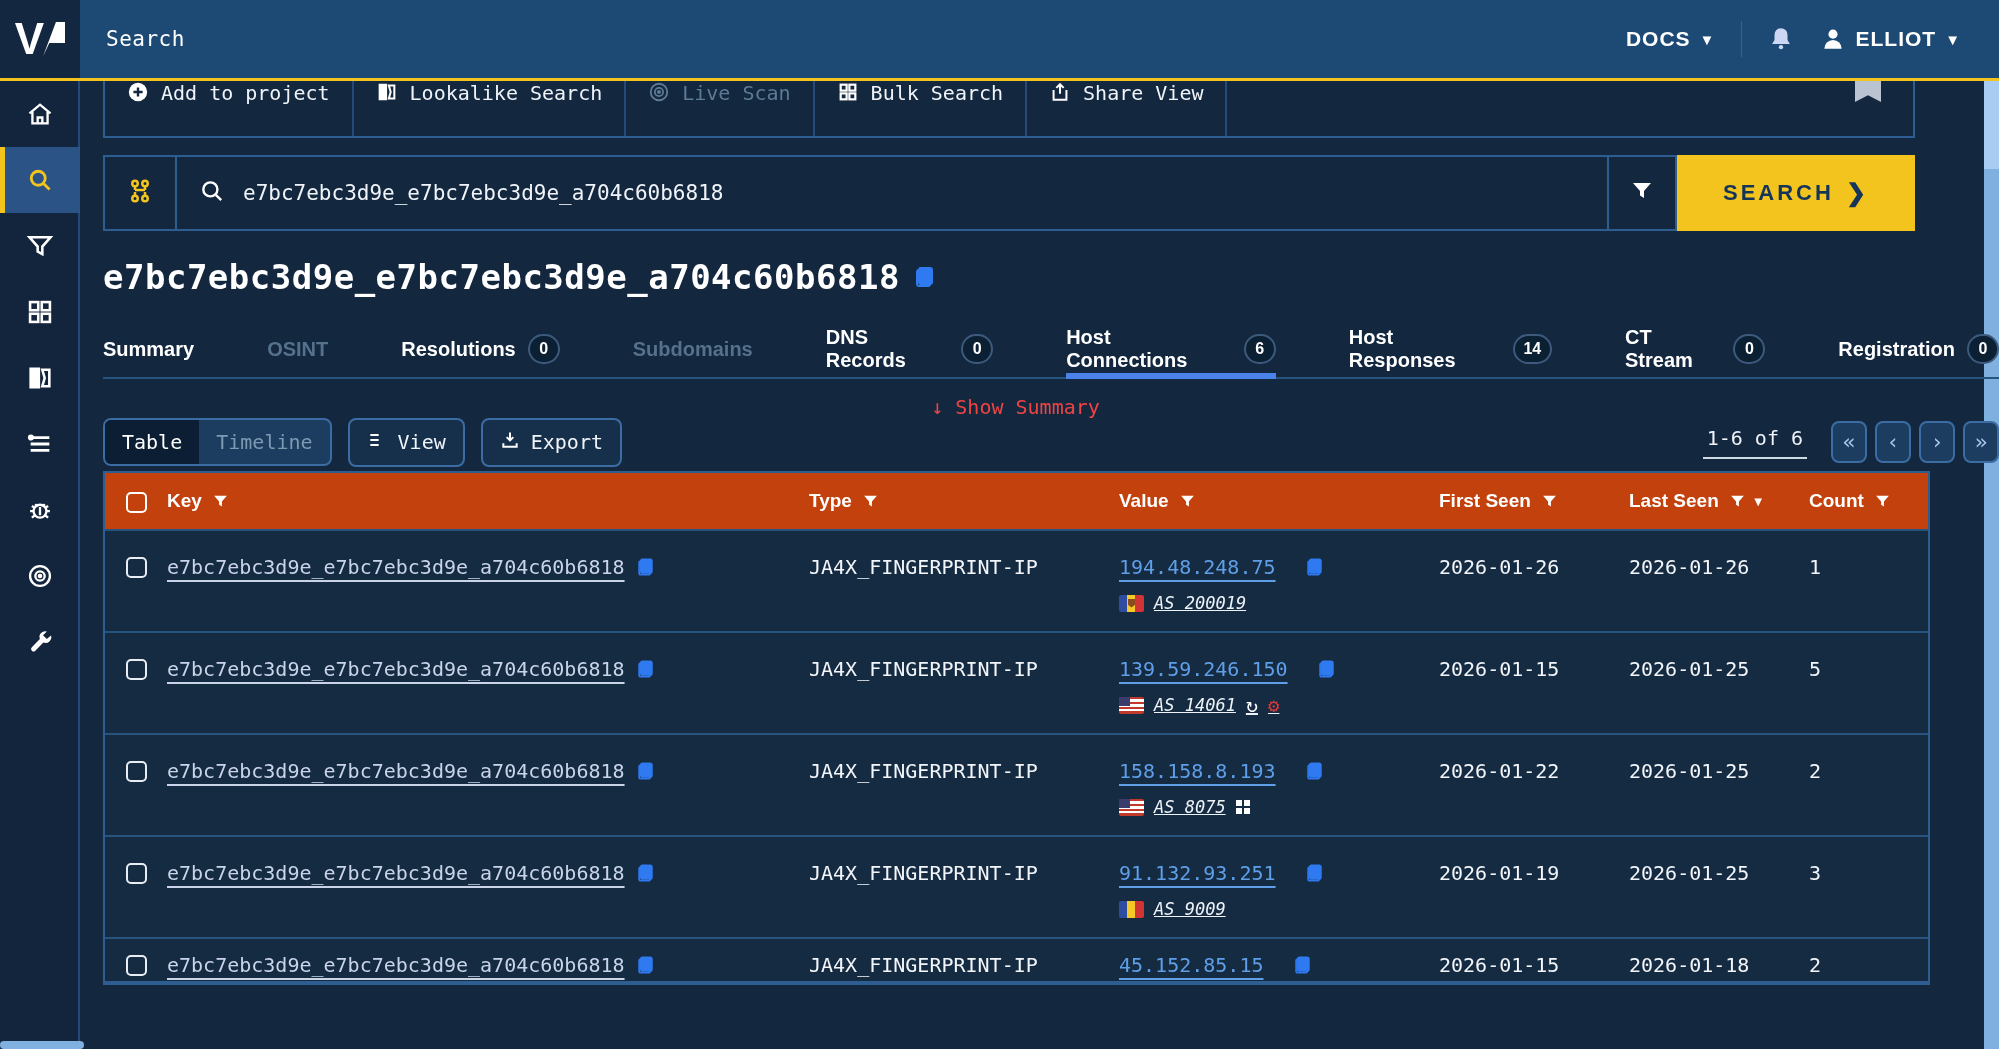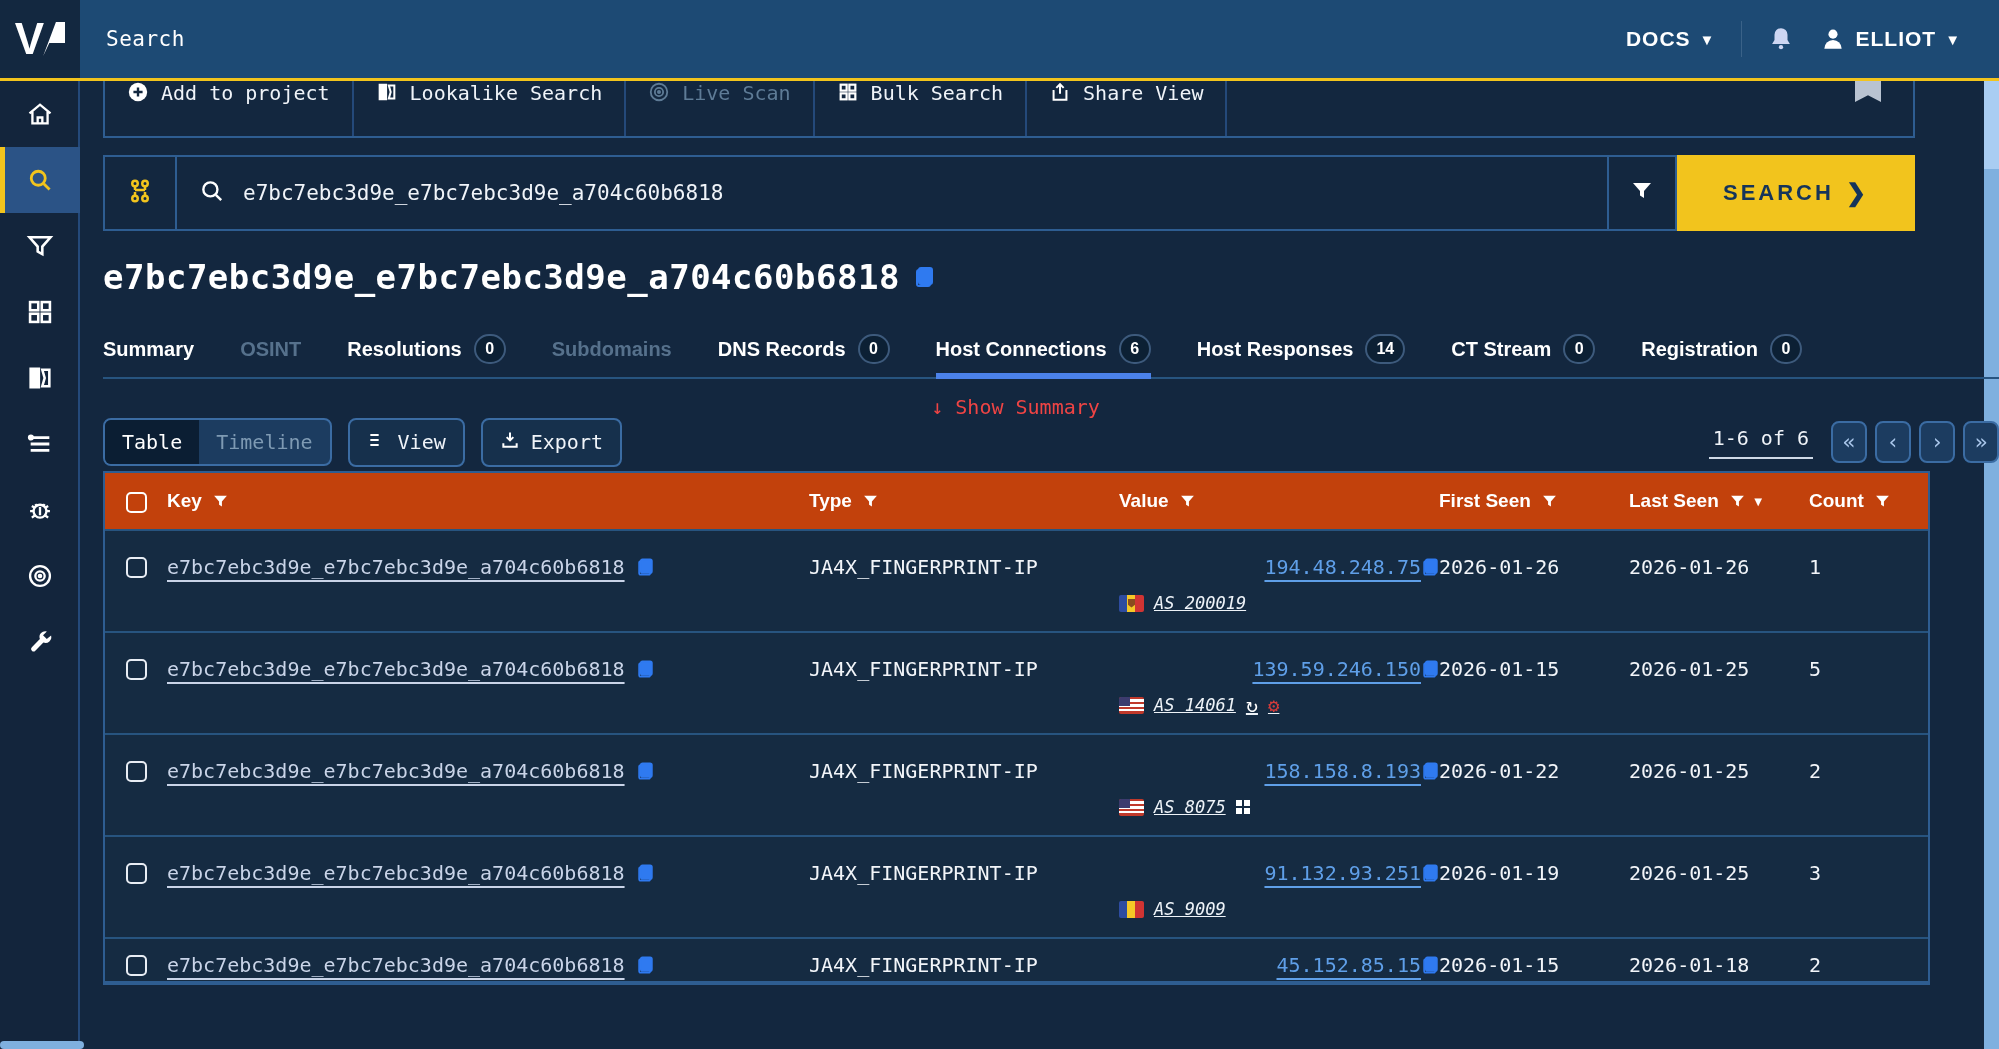--- a/index.html
+++ b/index.html
@@ -55,57 +55,57 @@
   .page-title-row { margin-top:26px; display:flex; align-items:center; gap:16px; }
   .page-title { font-size:34px; font-weight:bold; color:#ffffff; letter-spacing:0.5px; }
 
   
   .copy-icon { position:relative; width:17px; height:20px; display:inline-block; flex:0 0 auto; cursor:pointer; }
   .copy-icon::before { content:""; position:absolute; left:0; bottom:0; width:11px; height:14px; border:2.5px solid #2f7af0; border-radius:3px; background:#13273f; }
   .copy-icon::after { content:""; position:absolute; right:0; top:0; width:11px; height:14px; border:2.5px solid #2f7af0; border-radius:3px; background:#2f7af0; }
   .copy-sm { transform:scale(0.85); }
 
   
-  .tabs { margin-top:24px; display:flex; gap:46px; border-bottom:2px solid #27547f; height:58px; align-items:center; font-family:"Liberation Sans", sans-serif; font-weight:bold; }
+  .tabs { margin-top:24px; display:flex; gap:73px; border-bottom:2px solid #27547f; height:58px; align-items:center; font-family:"Liberation Sans", sans-serif; font-weight:bold; }
   .tab { position:relative; display:flex; align-items:center; gap:12px; font-size:20px; color:#ffffff; cursor:pointer; height:100%; }
   .tab.muted { color:#56718c; cursor:default; }
   .tab .badge { background:#0c2034; border:2px solid #3d5a7c; color:#ffffff; border-radius:999px; min-width:32px; height:30px; padding:0 9px; display:flex; align-items:center; justify-content:center; font-size:16px; }
   .tab.active::after { content:""; position:absolute; left:0; right:0; bottom:-2px; height:6px; background:#4b82ea; }
 
   
   .controls { margin-top:0; padding-top:22px; height:90px; position:relative; display:flex; align-items:center; }
   .show-summary { position:absolute; left:16px; right:87px; top:16px; text-align:center; font-size:20px; color:#ef4444; cursor:pointer; }
   .ctrl-left { display:flex; gap:16px; align-items:center; margin-top:14px; }
   .toggle { display:flex; border:2px solid #3b6ca3; border-radius:8px; overflow:hidden; background:#1c3c60; }
   .toggle .seg { padding:10px 17px; font-size:20px; cursor:pointer; }
   .toggle .seg.on { background:#0b1e33; color:#ffffff; }
   .toggle .seg.off { color:#7e9ab3; }
   .ctrl-btn { display:flex; align-items:center; gap:11px; border:2px solid #3b6ca3; border-radius:8px; background:#16304c; color:#f0f4f9; font-size:20px; padding:10px 17px; cursor:pointer; }
-  .ctrl-right { margin-left:auto; display:flex; align-items:center; gap:18px; margin-top:14px; }
+  .ctrl-right { margin-left:auto; display:flex; align-items:center; gap:24px; margin-top:14px; }
   .page-info { font-size:20px; color:#f0f4f9; border-bottom:2px solid #cfd9e6; padding:0 4px 7px 4px; cursor:pointer; }
   .pager { display:flex; gap:8px; }
   .pg-btn { width:36px; height:42px; border:2px solid #3b6ca3; border-radius:8px; background:#1c3c60; color:#a9c6ea; font-size:21px; display:flex; align-items:center; justify-content:center; cursor:pointer; }
 
   
   .table { width:1827px; border:2px solid #2e5d91; margin-top:2px; }
   .trow { display:grid; grid-template-columns:62px 642px 310px 320px 190px 180px 1fr; align-items:start; }
   .thead { background:#c2410c; height:56px; align-items:center; font-family:"Liberation Sans", sans-serif; font-weight:bold; font-size:19px; color:#ffffff; }
   .th { display:flex; align-items:center; gap:10px; }
   .funnel-sm { display:block; }
   .sort-caret { font-size:13px; color:#ffffff; margin-left:-4px; }
   .tbody-row { background:#152b42; border-top:2px solid #27547f; min-height:101px; padding:24px 0 18px 0; font-size:20px; }
   .tbody-row.cut { min-height:46px; padding:14px 0 0 0; border-bottom:2px solid #2e5d91; }
   .cell-check { display:flex; justify-content:center; padding-top:2px; }
   .checkbox { width:21px; height:21px; border:2.5px solid #e8edf4; border-radius:5px; background:transparent; cursor:pointer; }
   .thead .checkbox { border-color:#ffffff; }
   .key-cell { display:flex; align-items:center; gap:12px; padding-right:30px; }
   .key-link { color:#c9d4e8; text-decoration:underline; text-underline-offset:6px; cursor:pointer; word-break:break-all; }
   .type-cell { color:#f2f5f9; }
   .value-cell { display:flex; flex-direction:column; gap:14px; }
-  .value-top { display:flex; align-items:center; gap:1px;justify-content:flex-end; }
+  .value-top { display:flex; align-items:center; gap:30px; }
   .ip-link { color:#5f9fe8; text-decoration:underline; text-underline-offset:6px; cursor:pointer; }
   .asn-line { display:flex; align-items:center; gap:10px; font-size:17px; font-style:italic; color:#eef3f8;text-decoration:underline; }
   .date-cell, .count-cell { color:#f2f5f9; }
 
   
   .flag { width:25px; height:17px; display:inline-block; position:relative; border-radius:2px; overflow:hidden; flex:0 0 auto; }
   .flag[data-flag="us"] { background:repeating-linear-gradient(180deg,#c0392b 0 2.4px,#ffffff 2.4px 4.8px); }
   .flag[data-flag="us"]::before { content:""; position:absolute; left:0; top:0; width:11px; height:9px; background:#3c3b6e; }
   .flag[data-flag="md"], .flag[data-flag="ro"] { background:linear-gradient(90deg,#2e4ca0 0 33%,#f5c827 33% 66%,#d03433 66%); }
   .flag[data-flag="md"]::after { content:""; position:absolute; left:9px; top:4px; width:7px; height:9px; background:#8a4b1f; clip-path:polygon(0 0,100% 0,100% 70%,50% 100%,0 70%); }

